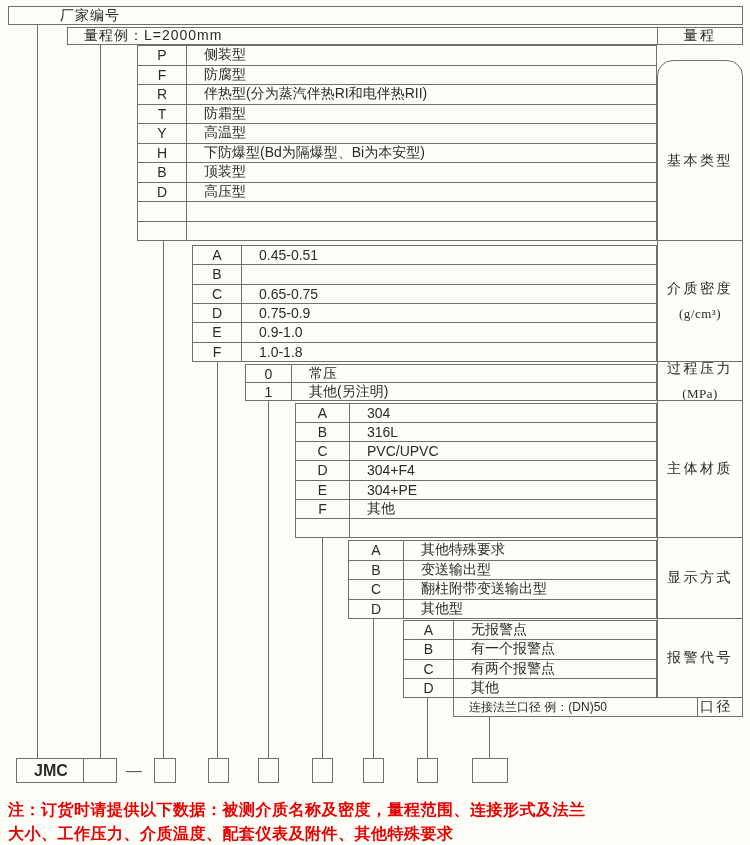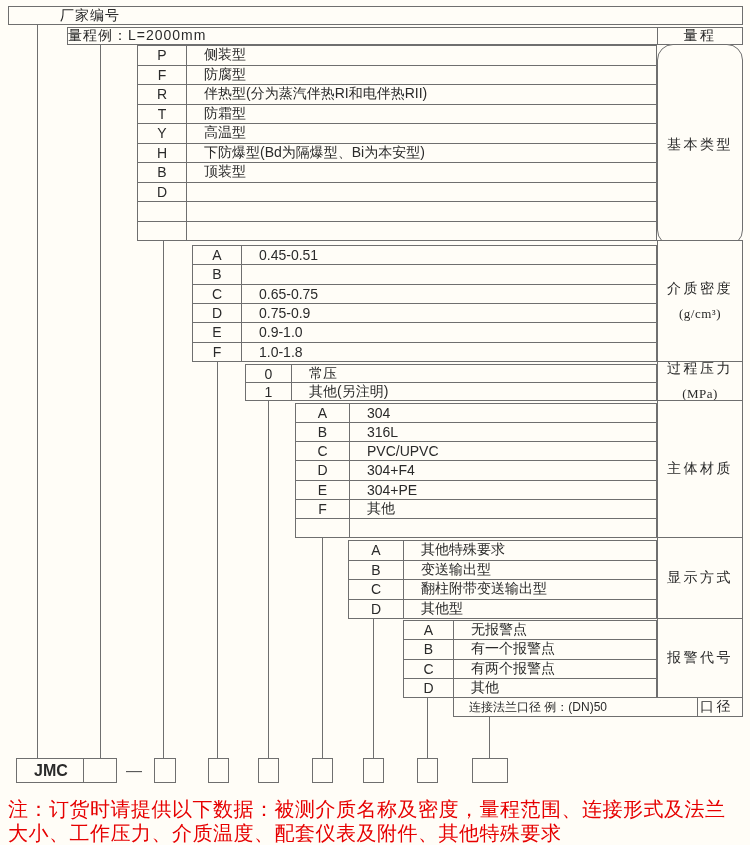--- a/index.html
+++ b/index.html
@@ -8,27 +8,27 @@
   html,body{margin:0;padding:0;background:#fff;}
   .canvas{
     position:relative; width:750px; height:845px; background:var(--bg);
     font-family:"Liberation Sans","DejaVu Sans",sans-serif; color:var(--text);
     overflow:hidden;
   }
   .bx{position:absolute; box-sizing:border-box; border:1px solid var(--line); background:var(--bg);}
   .rowbox{display:flex; align-items:center; font-size:14px; font-weight:400; letter-spacing:1px;}
   
   .row1{left:8px; top:6px; width:735px; height:19px; padding-left:51px;}
-  .row2{left:67px; top:27px; width:676px; height:18px; }
+  .row2{left:67px; top:27px; width:676px; height:18px; padding-left:16px;}
   
   .cat{left:657px; width:86px; display:flex; flex-direction:column; align-items:center; justify-content:center;
        font-family:"Liberation Serif","DejaVu Serif",serif; font-size:14px; letter-spacing:2.5px; text-align:center;}
   .cat .sub{letter-spacing:0.5px; font-size:13px; margin-top:8px;}
   .cat-range   {top:27px;  height:18px;}
-  .cat-basic   {top:44px;  height:202px;border-radius:16px;}
+  .cat-basic   {top:60px;  height:202px;border-radius:16px;}
   .cat-density {top:240px; height:122px;}
   .cat-pressure{top:361px; height:40px;}
   .cat-material{top:400px; height:138px;}
   .cat-display {top:537px; height:82px;}
   .cat-alarm   {top:618px; height:80px;}
   .cat-flange  {top:697px; height:20px;}
   
   .block{display:flex; flex-direction:column;}
   .blk-basic   {left:137px; top:45px;  width:520px; height:196px; --cw:48px;}
   .blk-density {left:192px; top:245px; width:465px; height:117px; --cw:48px;}
@@ -41,21 +41,21 @@
   .bcode{width:var(--cw); border-right:1px solid var(--line); display:flex; align-items:center; justify-content:center; font-size:14px;}
   .bdesc{flex:1; display:flex; align-items:center; padding-left:17px; font-size:14px; white-space:nowrap;}
   
   .flange{left:453px; top:697px; width:245px; height:20px; display:flex; align-items:center; padding-left:15px; font-size:12px; white-space:nowrap;}
   
   .vl{position:absolute; width:1px; background:var(--line);}
   
   .cbox{top:758px; height:25px; display:flex; align-items:center; justify-content:center; font-weight:bold; font-size:16px;}
   .dash{position:absolute; left:118px; top:758px; width:32px; height:25px; display:flex; align-items:center; justify-content:center; font-size:16px; color:#555;}
   
-  .note{position:absolute; left:8px; top:798px; width:738px; color:var(--note); font-weight:normal; font-size:20px; line-height:23.5px; letter-spacing:0.5px; white-space:nowrap;}
+  .note{position:absolute; left:8px; top:798px; width:738px; color:var(--note); font-weight:bold; font-size:16px; line-height:23.5px; letter-spacing:0.5px; white-space:nowrap;}
 </style>
 </head>
 <body>
 
 <div class="canvas">
 
   <div class="bx rowbox row1">
     <span>厂家编号</span>
   </div>
   <div class="bx rowbox row2">
@@ -113,20 +113,21 @@
       <div class="brow">
         <div class="bcode">H</div>
         <div class="bdesc">下防爆型(Bd为隔爆型、Bi为本安型)</div>
       </div>
       <div class="brow">
         <div class="bcode">B</div>
         <div class="bdesc">顶装型</div>
       </div>
       <div class="brow">
         <div class="bcode">D</div>
+        <div class="bdesc">高压型</div>
       </div>
       <div class="brow">
         <div class="bcode"></div>
         <div class="bdesc"></div>
       </div>
       <div class="brow">
         <div class="bcode"></div>
         <div class="bdesc"></div>
       </div>
     </div>

